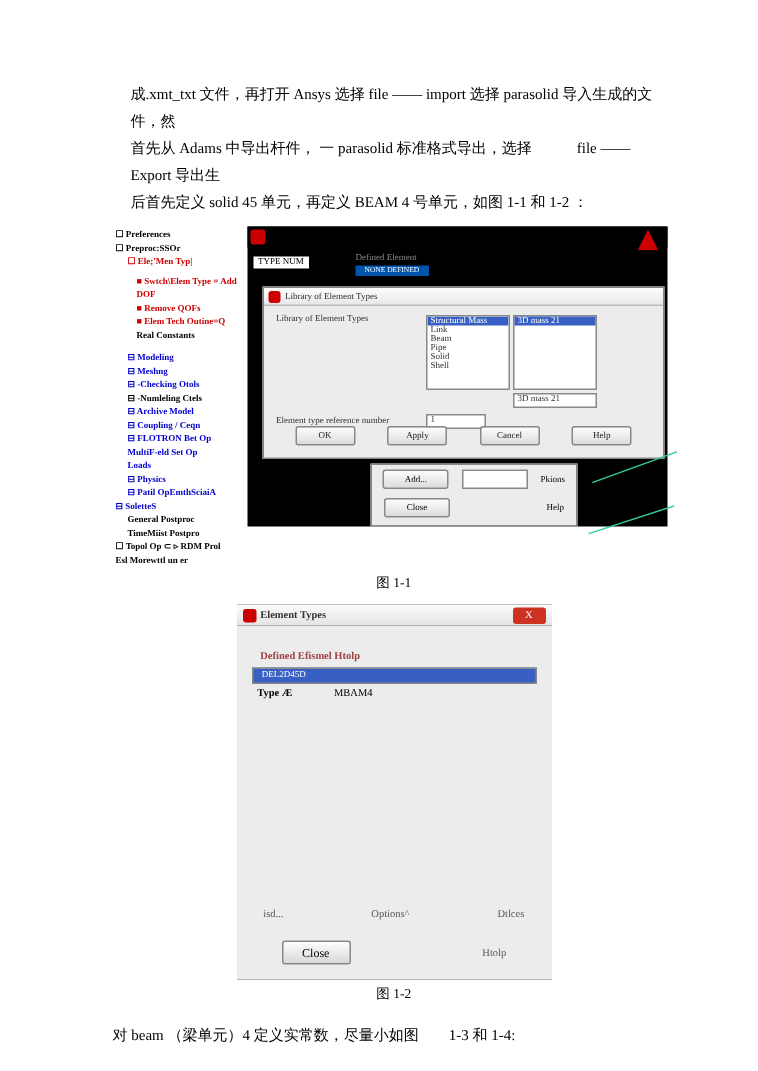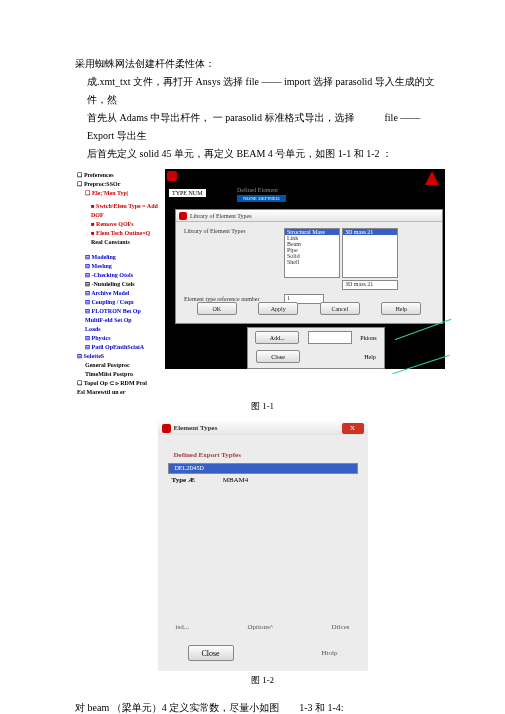--- a/index.html
+++ b/index.html
@@ -77,21 +77,20 @@
   .fig2-help-txt { font-size: 7px; color: #555; align-self: center; }
   
   .bottom-text { font-size: 10px; margin-top: 14px; padding-left: 0; }
   .bottom-text .gap2 { display: inline-block; width: 20px; }
 </style>
 </head>
 <body>
 
 <div class="container">
   <div class="text-block">
-    <div class="indent1">采用蜘蛛网法创建杆件柔性体：</div>
     <div class="indent2">成.xmt_txt 文件，再打开 Ansys 选择 file —— import 选择 parasolid 导入生成的文件，然</div>
     <div class="indent2">
       <span>首先从 Adams 中导出杆件， </span>一<span> parasolid 标准格式导出，选择</span><span class="gap"></span><span>file —— Export 导出生</span>
     </div>
     <div class="indent2">后首先定义 solid 45 单元，再定义 BEAM 4 号单元，如图 1-1 和 1-2 ：</div>
   </div>
 
   <div class="fig1-wrap">
 
     <div class="tree-panel">
@@ -195,21 +194,21 @@
   <div class="fig2-wrap">
     <div class="fig2-inner">
       <div class="fig2-tb">
         <div class="fig2-tb-left">
           <div class="fig2-a"></div>
           <div class="fig2-title">Element Types</div>
         </div>
         <div class="fig2-closex">X</div>
       </div>
       <div class="fig2-body">
-        <div class="fig2-def">Defined Export Typfes</div>
+        <div class="fig2-def">Defined Efismel Htolp</div>
         <div class="fig2-listbox">
           <div class="fig2-list-sel">DEL2D45D</div>
         </div>
         <div class="fig2-type-row">
           <span>Type   Æ</span>
           <span>MBAM4</span>
         </div>
 
         <div class="fig2-botrow">
           <span>isd...</span>

